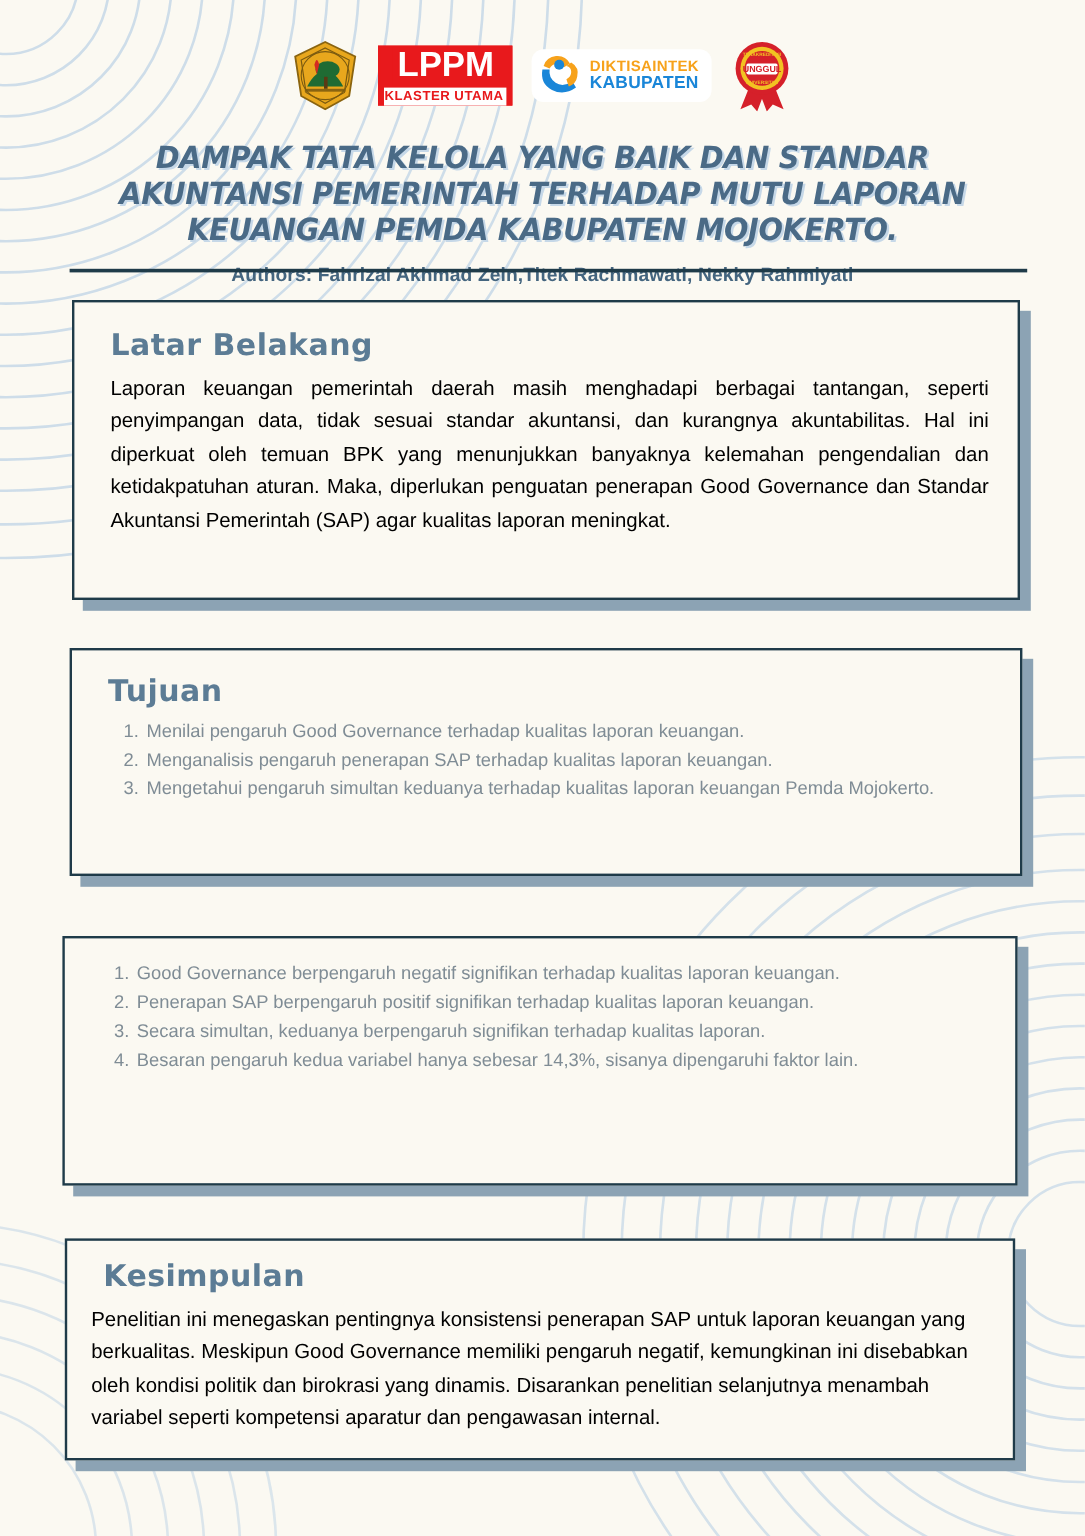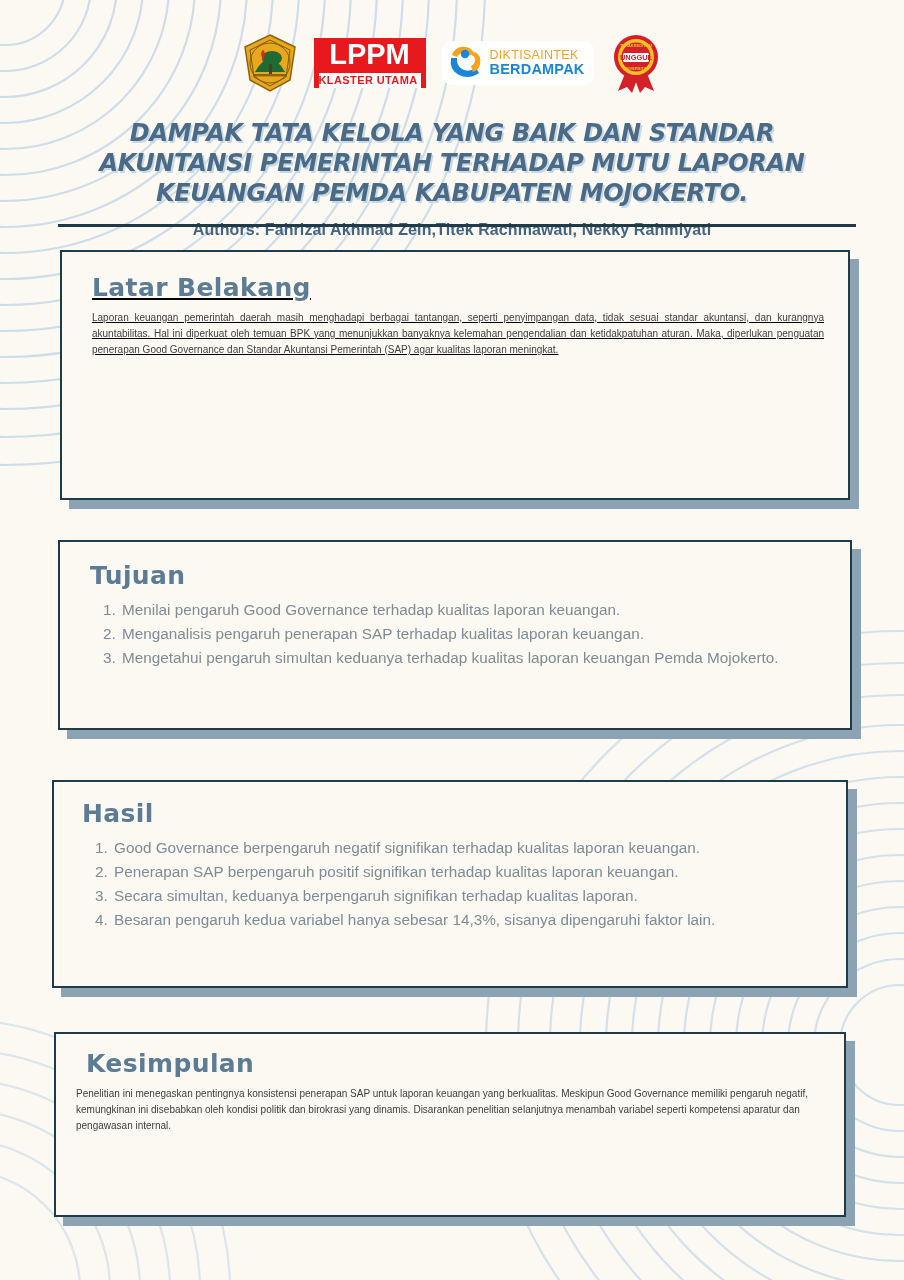--- a/index.html
+++ b/index.html
@@ -117,21 +117,21 @@
   }
   .logo-dikti .dikti-text {
     display: flex;
     flex-direction: column;
     justify-content: center;
     line-height: 1.02;
   }
   .logo-dikti .t1 {
     color: #f7a21b;
     font-size: 12.5px;
-    font-weight: normal;
+    font-weight: bold;
     letter-spacing: 0.3px;
   }
   .logo-dikti .t2 {
     color: #1a86d8;
     font-size: 14.5px;
     font-weight: bold;
     letter-spacing: 0.2px;
   }
 
   
@@ -193,43 +193,43 @@
     font-family: "DejaVu Sans", sans-serif;
     font-weight: bold;
     font-size: 25px;
     color: #5c7c95;
     letter-spacing: 0.4px;
     margin: 0 0 8px 0;
     line-height: 1.1;
   }
   .card-body {
     font-family: "Liberation Sans", sans-serif;
-    font-size: 10px;
+    font-size: 17px;
     line-height: 1.62;
-    color: #404040;
+    color: #000000;
     margin: 0;
   }
   .card-body.justify {
     text-align: justify;
   }
   ol.card-list {
     margin: 0;
     padding-left: 30px;
     font-family: "Liberation Sans", sans-serif;
     font-size: 15.3px;
     line-height: 1.58;
     color: #7f8c95;
   }
   ol.card-list li {
     padding-left: 2px;
     margin-bottom: 0px;
   }
 
   
-  #card-latar     { left: 60px; top: 250px;  width: 790px; height: 250px; text-decoration: underline; }
+  #card-latar     { left: 60px; top: 250px;  width: 790px; height: 250px; }
   #card-tujuan    { left: 58px; top: 540px;  width: 794px; height: 190px; }
   #card-hasil     { left: 52px; top: 780px;  width: 796px; height: 208px; }
   #card-kesimpulan{ left: 54px; top: 1032px; width: 792px; height: 185px; }
 
   #card-latar .card-inner     { padding: 22px 24px 16px 30px; }
   #card-tujuan .card-inner    { padding: 20px 20px 14px 30px; }
   #card-hasil .card-inner     { padding: 18px 20px 14px 28px; }
   #card-kesimpulan .card-inner{ padding: 16px 20px 14px 20px; }
   #card-kesimpulan .card-title{ margin-left: 10px; }
 </style>
@@ -312,21 +312,21 @@
 
       <div class="logo-dikti">
         <svg class="swoosh" viewBox="0 0 36 34" xmlns="http://www.w3.org/2000/svg">
           <path d="M4 9 a12 12 0 0 1 22 -2 l-5 3 a7 7 0 0 0 -12 1 z" fill="#f7a21b"></path>
           <path d="M3 12 q-2 12 8 17 q10 5 20 -2 l-3 -5 q-8 5 -14 1 q-6 -4 -5 -11 z" fill="#1a86d8"></path>
           <path d="M27 6 q7 4 5 12 q-1 6 -7 8 l-2 -6 q4 -2 4 -6 q0 -4 -4 -5 z" fill="#f7a21b"></path>
           <circle cx="17" cy="8" r="4.2" fill="#1a86d8"></circle>
         </svg>
         <div class="dikti-text">
           <span class="t1">DIKTISAINTEK</span>
-          <span class="t2">BERDAMPAK</span>
+          <span class="t2">KABUPATEN</span>
         </div>
       </div>
 
       <div class="logo-unggul">
         <svg viewBox="0 0 52 60" xmlns="http://www.w3.org/2000/svg">
           <path d="M16 38 L8 58 L17 54 L22 60 L28 44 Z" fill="#d5202a"></path>
           <path d="M36 38 L44 58 L35 54 L30 60 L24 44 Z" fill="#d5202a"></path>
           <circle cx="26" cy="24" r="22" fill="#d5202a"></circle>
           <circle cx="26" cy="24" r="18" fill="#f2c222"></circle>
           <circle cx="26" cy="24" r="14.5" fill="#d5202a"></circle>
@@ -360,21 +360,20 @@
       <ol class="card-list">
         <li>Menilai pengaruh Good Governance terhadap kualitas laporan keuangan.</li>
         <li>Menganalisis pengaruh penerapan SAP terhadap kualitas laporan keuangan.</li>
         <li>Mengetahui pengaruh simultan keduanya terhadap kualitas laporan keuangan Pemda Mojokerto.</li>
       </ol>
     </div>
   </section>
 
   <section class="card" id="card-hasil">
     <div class="card-inner">
-      <h2 class="card-title">Hasil</h2>
       <ol class="card-list">
         <li>Good Governance berpengaruh negatif signifikan terhadap kualitas laporan keuangan.</li>
         <li>Penerapan SAP berpengaruh positif signifikan terhadap kualitas laporan keuangan.</li>
         <li>Secara simultan, keduanya berpengaruh signifikan terhadap kualitas laporan.</li>
         <li>Besaran pengaruh kedua variabel hanya sebesar 14,3%, sisanya dipengaruhi faktor lain.</li>
       </ol>
     </div>
   </section>
 
   <section class="card" id="card-kesimpulan">

